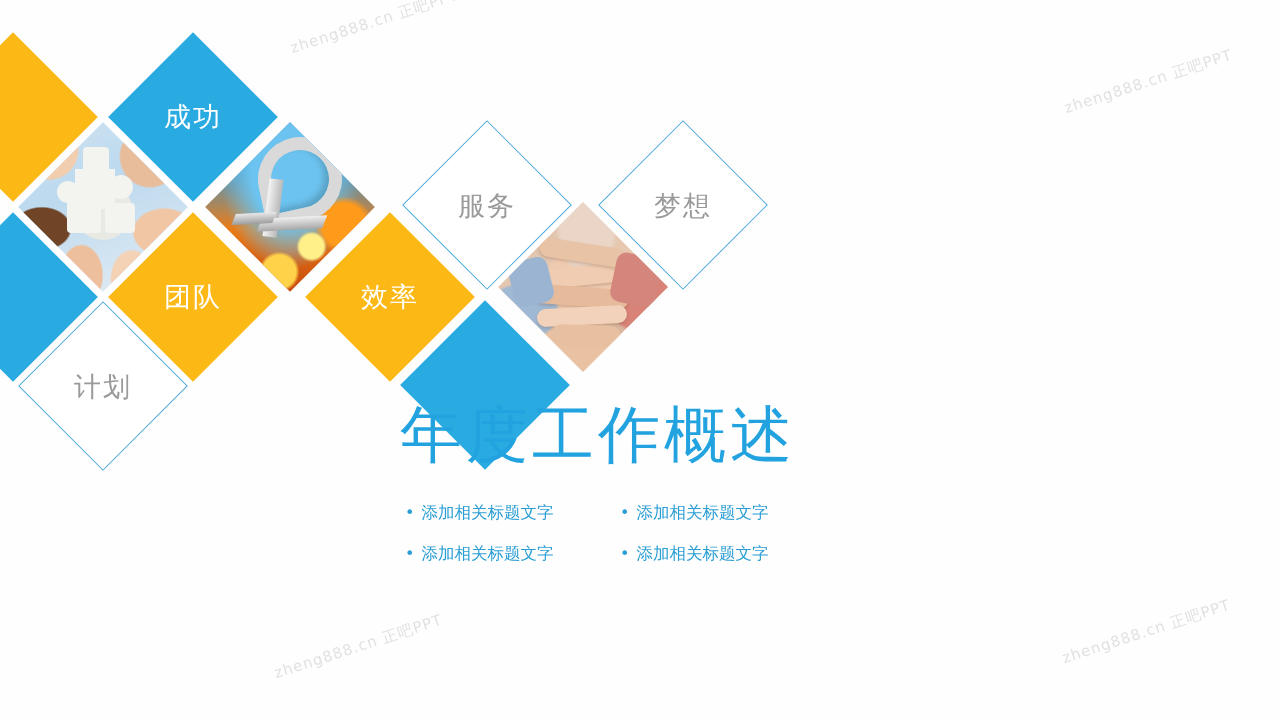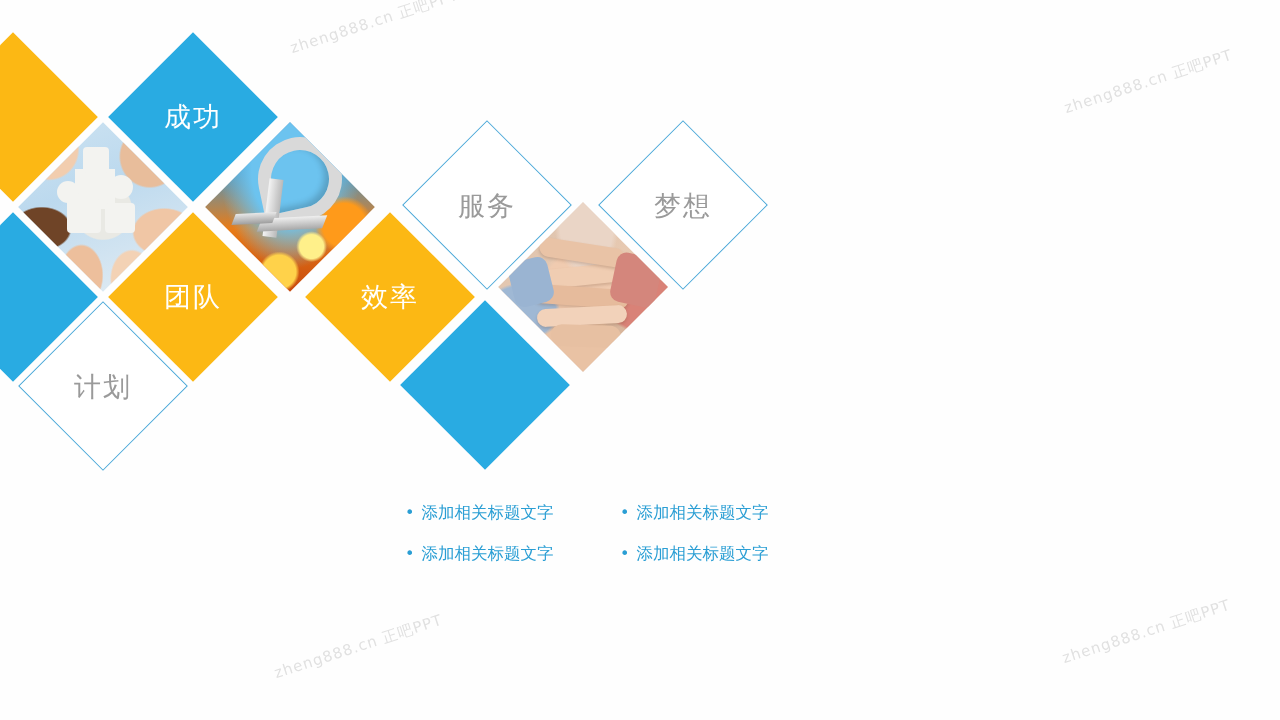--- a/index.html
+++ b/index.html
@@ -164,20 +164,21 @@
   </div>
 
   <div class="dia outline" style="left:487px;top:205px;">
     <span class="lbl">服务</span>
   </div>
 
   <div class="dia outline" style="left:683px;top:205px;">
     <span class="lbl">梦想</span>
   </div>
 
+  <div id="title">年度工作概述</div>
 
   <div id="bullets">
     <div class="bul">
       <span class="dot">•</span>
       <span>添加相关标题文字</span>
     </div>
     <div class="bul">
       <span class="dot">•</span>
       <span>添加相关标题文字</span>
     </div>

